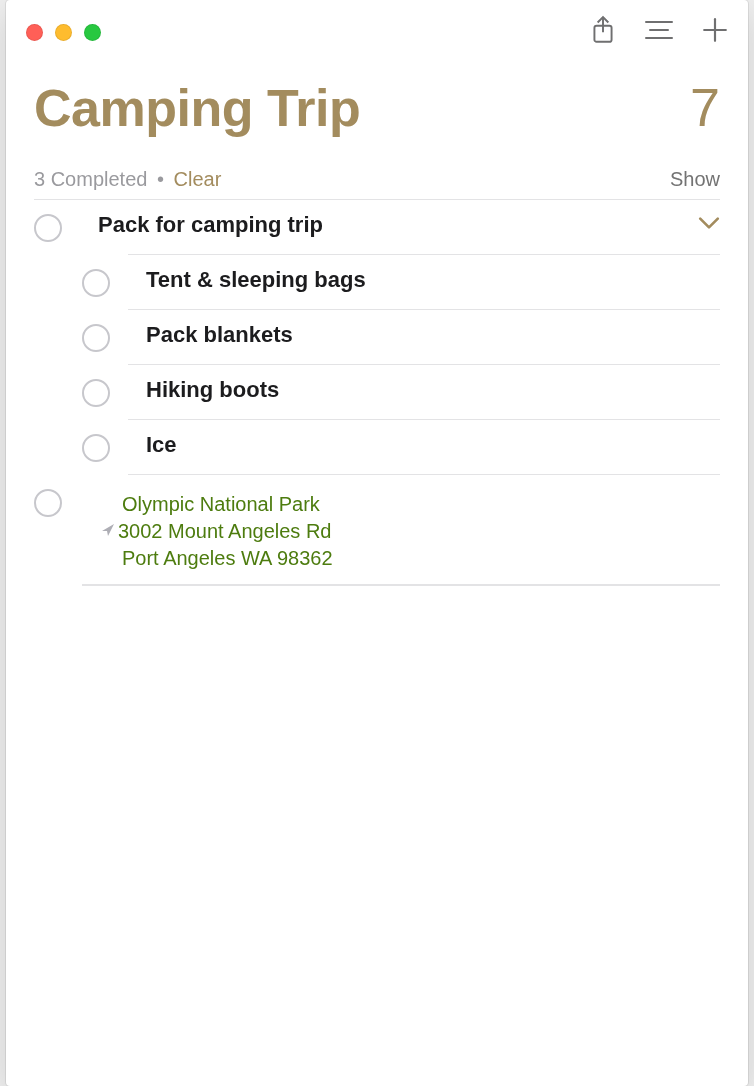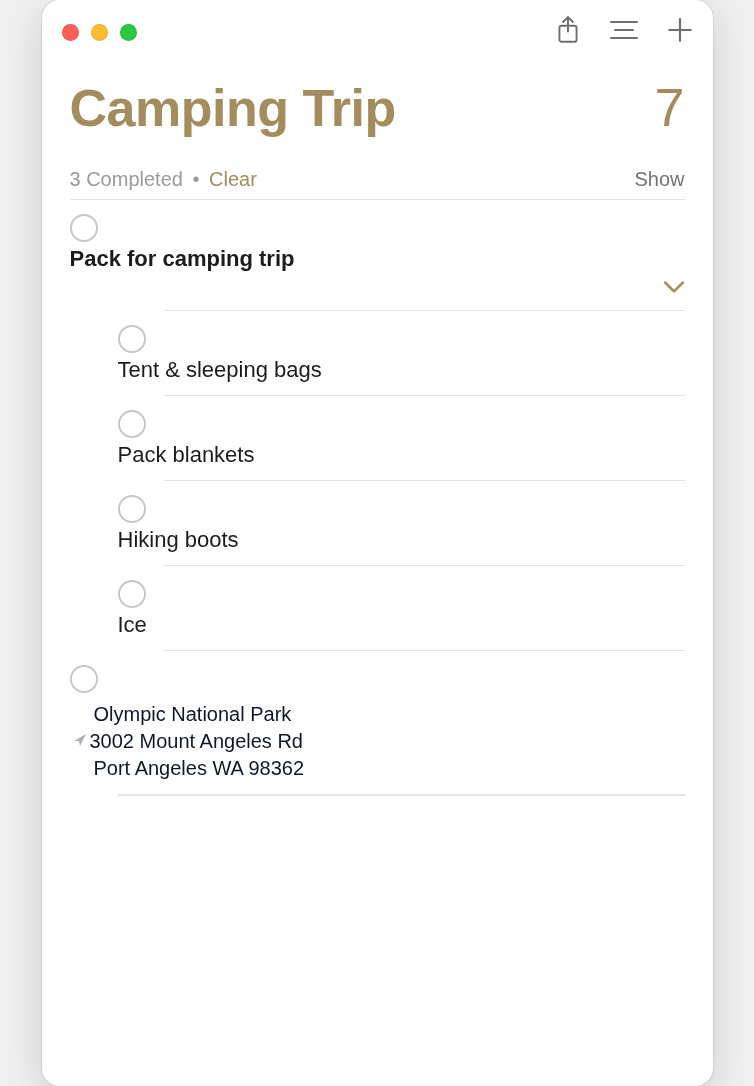--- a/index.html
+++ b/index.html
@@ -4,24 +4,24 @@
 <style>
   * { box-sizing: border-box; margin: 0; padding: 0; }
   body {
     font-family: -apple-system, BlinkMacSystemFont, "Helvetica Neue", Arial, sans-serif;
     background: #f0f0f0;
     display: flex;
     justify-content: center;
     align-items: flex-start;
   }
   .window {
-    width: 671px;
+    width: 742px;
     height: 1086px;
     background: #ffffff;
-    border-radius: 18px;
+    border-radius: 4px;
     box-shadow: 0 10px 40px rgba(0,0,0,0.15), 0 0 0 1px rgba(0,0,0,0.08);
     display: flex;
     flex-direction: column;
     overflow: hidden;
   }
   .titlebar {
     height: 64px;
     display: flex;
     align-items: center;
     justify-content: space-between;
@@ -61,41 +61,40 @@
   .completed { color: #9a9a9e; }
   .bullet { color: #9a9a9e; margin: 0 4px; }
   .clear { color: #a38c5e; }
   .show { color: #737373; }
   .list { padding: 0 28px; }
   .divider { border: none; border-top: 1px solid #e3e3e5; }
   .item {
     display: flex;
     align-items: flex-start;
     padding: 12px 0;
-    gap: 4px;
-    flex-direction: column;
+    gap: 36px;
   }
   .item.sub { padding-left: 48px; }
   .circle {
     width: 28px; height: 28px;
     border: 2px solid #c7c7cc;
     border-radius: 50%;
     flex-shrink: 0;
     margin-top: 2px;
   }
   .item-body { flex: 1; min-width: 0; }
   .item-title {
     font-size: 22px;
     color: #1c1c1e;
-    font-weight: 400;
+    font-weight: 700;
   }
   .item-title.bold { font-weight: 600; }
   .chevron { margin-left: auto; color: #a38c5e; padding-top: 4px; }
   .location {
-    color: #0f172a;
+    color: #4d7c0f;
     font-size: 20px;
     margin-top: 4px;
     padding-left: 24px;
     line-height: 1.35;
   }
   .loc-line1 { margin-left: -24px; padding-left: 24px; }
   .loc-arrow {
     display: inline-block;
     width: 18px;
     margin-left: -22px;

